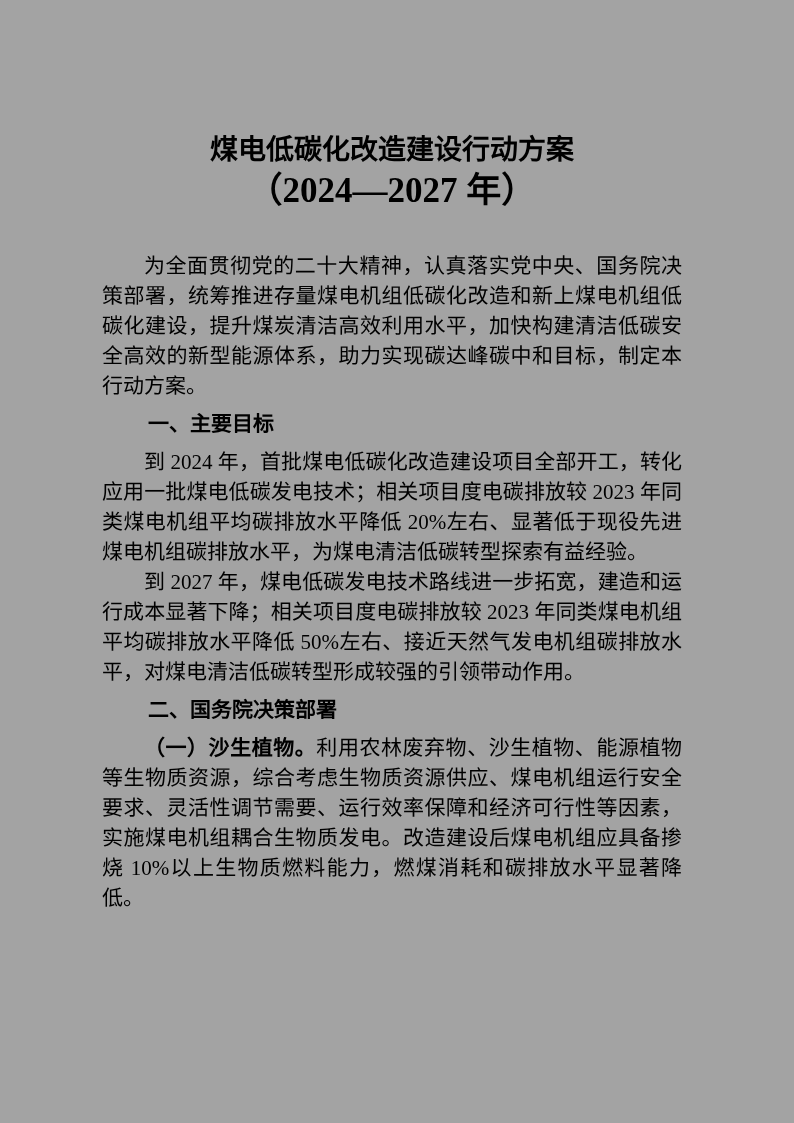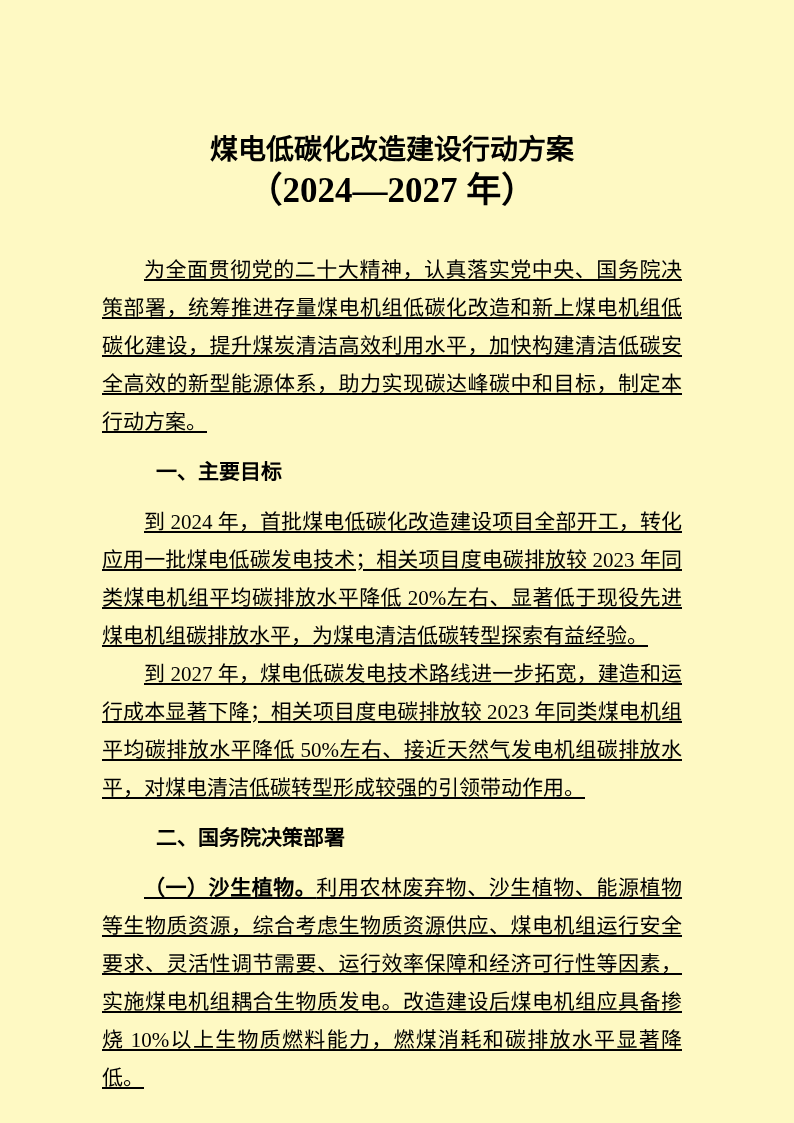--- a/index.html
+++ b/index.html
@@ -5,21 +5,21 @@
   html, body {
     margin: 0;
     padding: 0;
     background: #ffffff;
   }
   .page {
     position: relative;
     width: 794px;
     height: 1123px;
     margin: 0 auto;
-    background: #fef9c3;
+    background: #a3a3a3;
     color: #000000;
     box-sizing: border-box;
     padding: 0 112px 0 102px;
     overflow: hidden;
     font-family: "Liberation Serif", "DejaVu Serif", serif;
   }
   .doc-title {
     margin: 130px 0 0 0;
     font-size: 28px;
     line-height: 40px;
@@ -31,32 +31,31 @@
     margin: 2px 0 0 0;
     font-size: 35px;
     line-height: 38px;
     font-weight: 700;
     text-align: center;
     font-family: "Liberation Serif", "DejaVu Serif", serif;
   }
   .body-para {
     margin: 0;
     font-size: 21px;
-    line-height: 38px;
+    line-height: 30px;
     text-align: justify;
     text-justify: inter-character;
     text-indent: 42px;
     font-family: "Liberation Serif", "DejaVu Serif", serif;
-    text-decoration: underline;
   }
   .first-para {
     margin-top: 41px;
   }
   .section-heading {
-    margin: 12px;
+    margin: 4px;
     font-size: 21px;
     line-height: 38px;
     font-weight: 700;
     text-indent: 42px;
     text-align: left;
     font-family: "Liberation Sans", "DejaVu Sans", sans-serif;
   }
   .lead-bold {
     font-weight: 700;
   }

